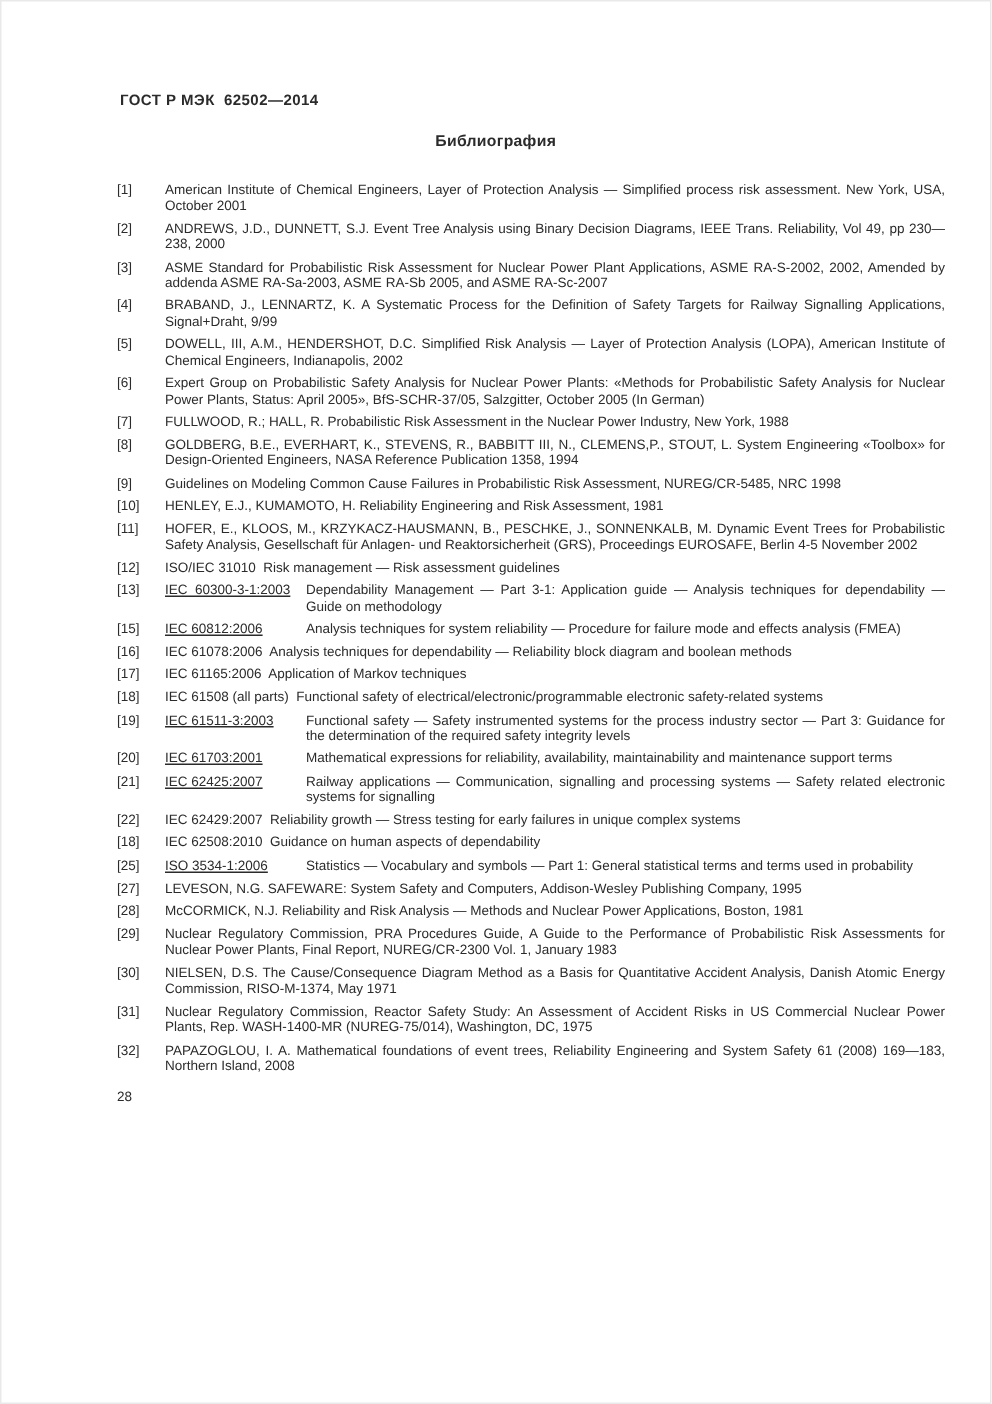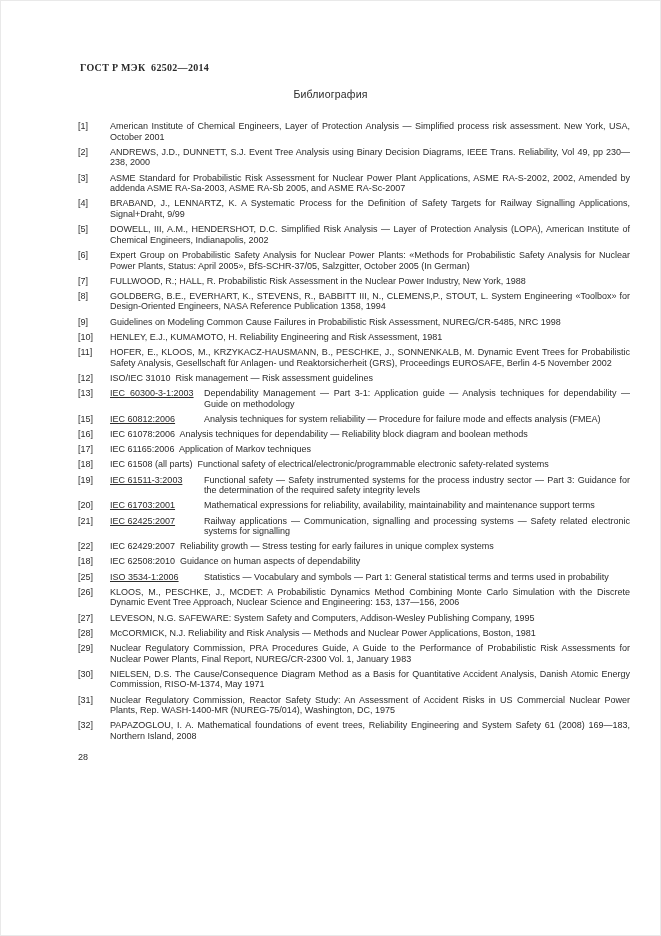--- a/index.html
+++ b/index.html
@@ -11,27 +11,26 @@
     color: #2b2b2b;
     box-shadow: inset 0 0 0 1px #e9e9e9;
     overflow: hidden;
   }
   .doc-header {
     margin: 62px 30px 0 80px;
     font-size: 10px;
     font-weight: bold;
     letter-spacing: 0.3px;
     white-space: pre;
-    font-family: Liberation Serif, serif;
   }
   .doc-title {
     margin-top: 15px;
     text-align: center;
     font-size: 10.5px;
-    font-weight: normal;
+    font-weight: bold;
     letter-spacing: 0.2px;
   }
   .ref-list {
     margin: 21px 31px 0 78px;
   }
   .ref {
     display: flex;
     align-items: flex-start;
     font-size: 9px;
     line-height: 10.6px;
@@ -197,25 +196,20 @@
     <span class="ref-text">IEC 62508:2010  Guidance on human aspects of dependability</span>
   </div>
 
 
   <div class="ref">
     <span class="ref-num">[25]</span>
     <span class="ref-code">ISO 3534-1:2006</span>
     <span class="ref-text">Statistics — Vocabulary and symbols — Part 1: General statistical terms and terms used in probability</span>
   </div>
 
-  <div class="ref">
-    <span class="ref-num">[26]</span>
-
-    <span class="ref-text">KLOOS, M., PESCHKE, J., MCDET: A Probabilistic Dynamics Method Combining Monte Carlo Simulation with the Discrete Dynamic Event Tree Approach, Nuclear Science and Engineering: 153, 137—156, 2006</span>
-  </div>
 
   <div class="ref">
     <span class="ref-num">[27]</span>
 
     <span class="ref-text">LEVESON, N.G. SAFEWARE: System Safety and Computers, Addison-Wesley Publishing Company, 1995</span>
   </div>
 
   <div class="ref">
     <span class="ref-num">[28]</span>
 

